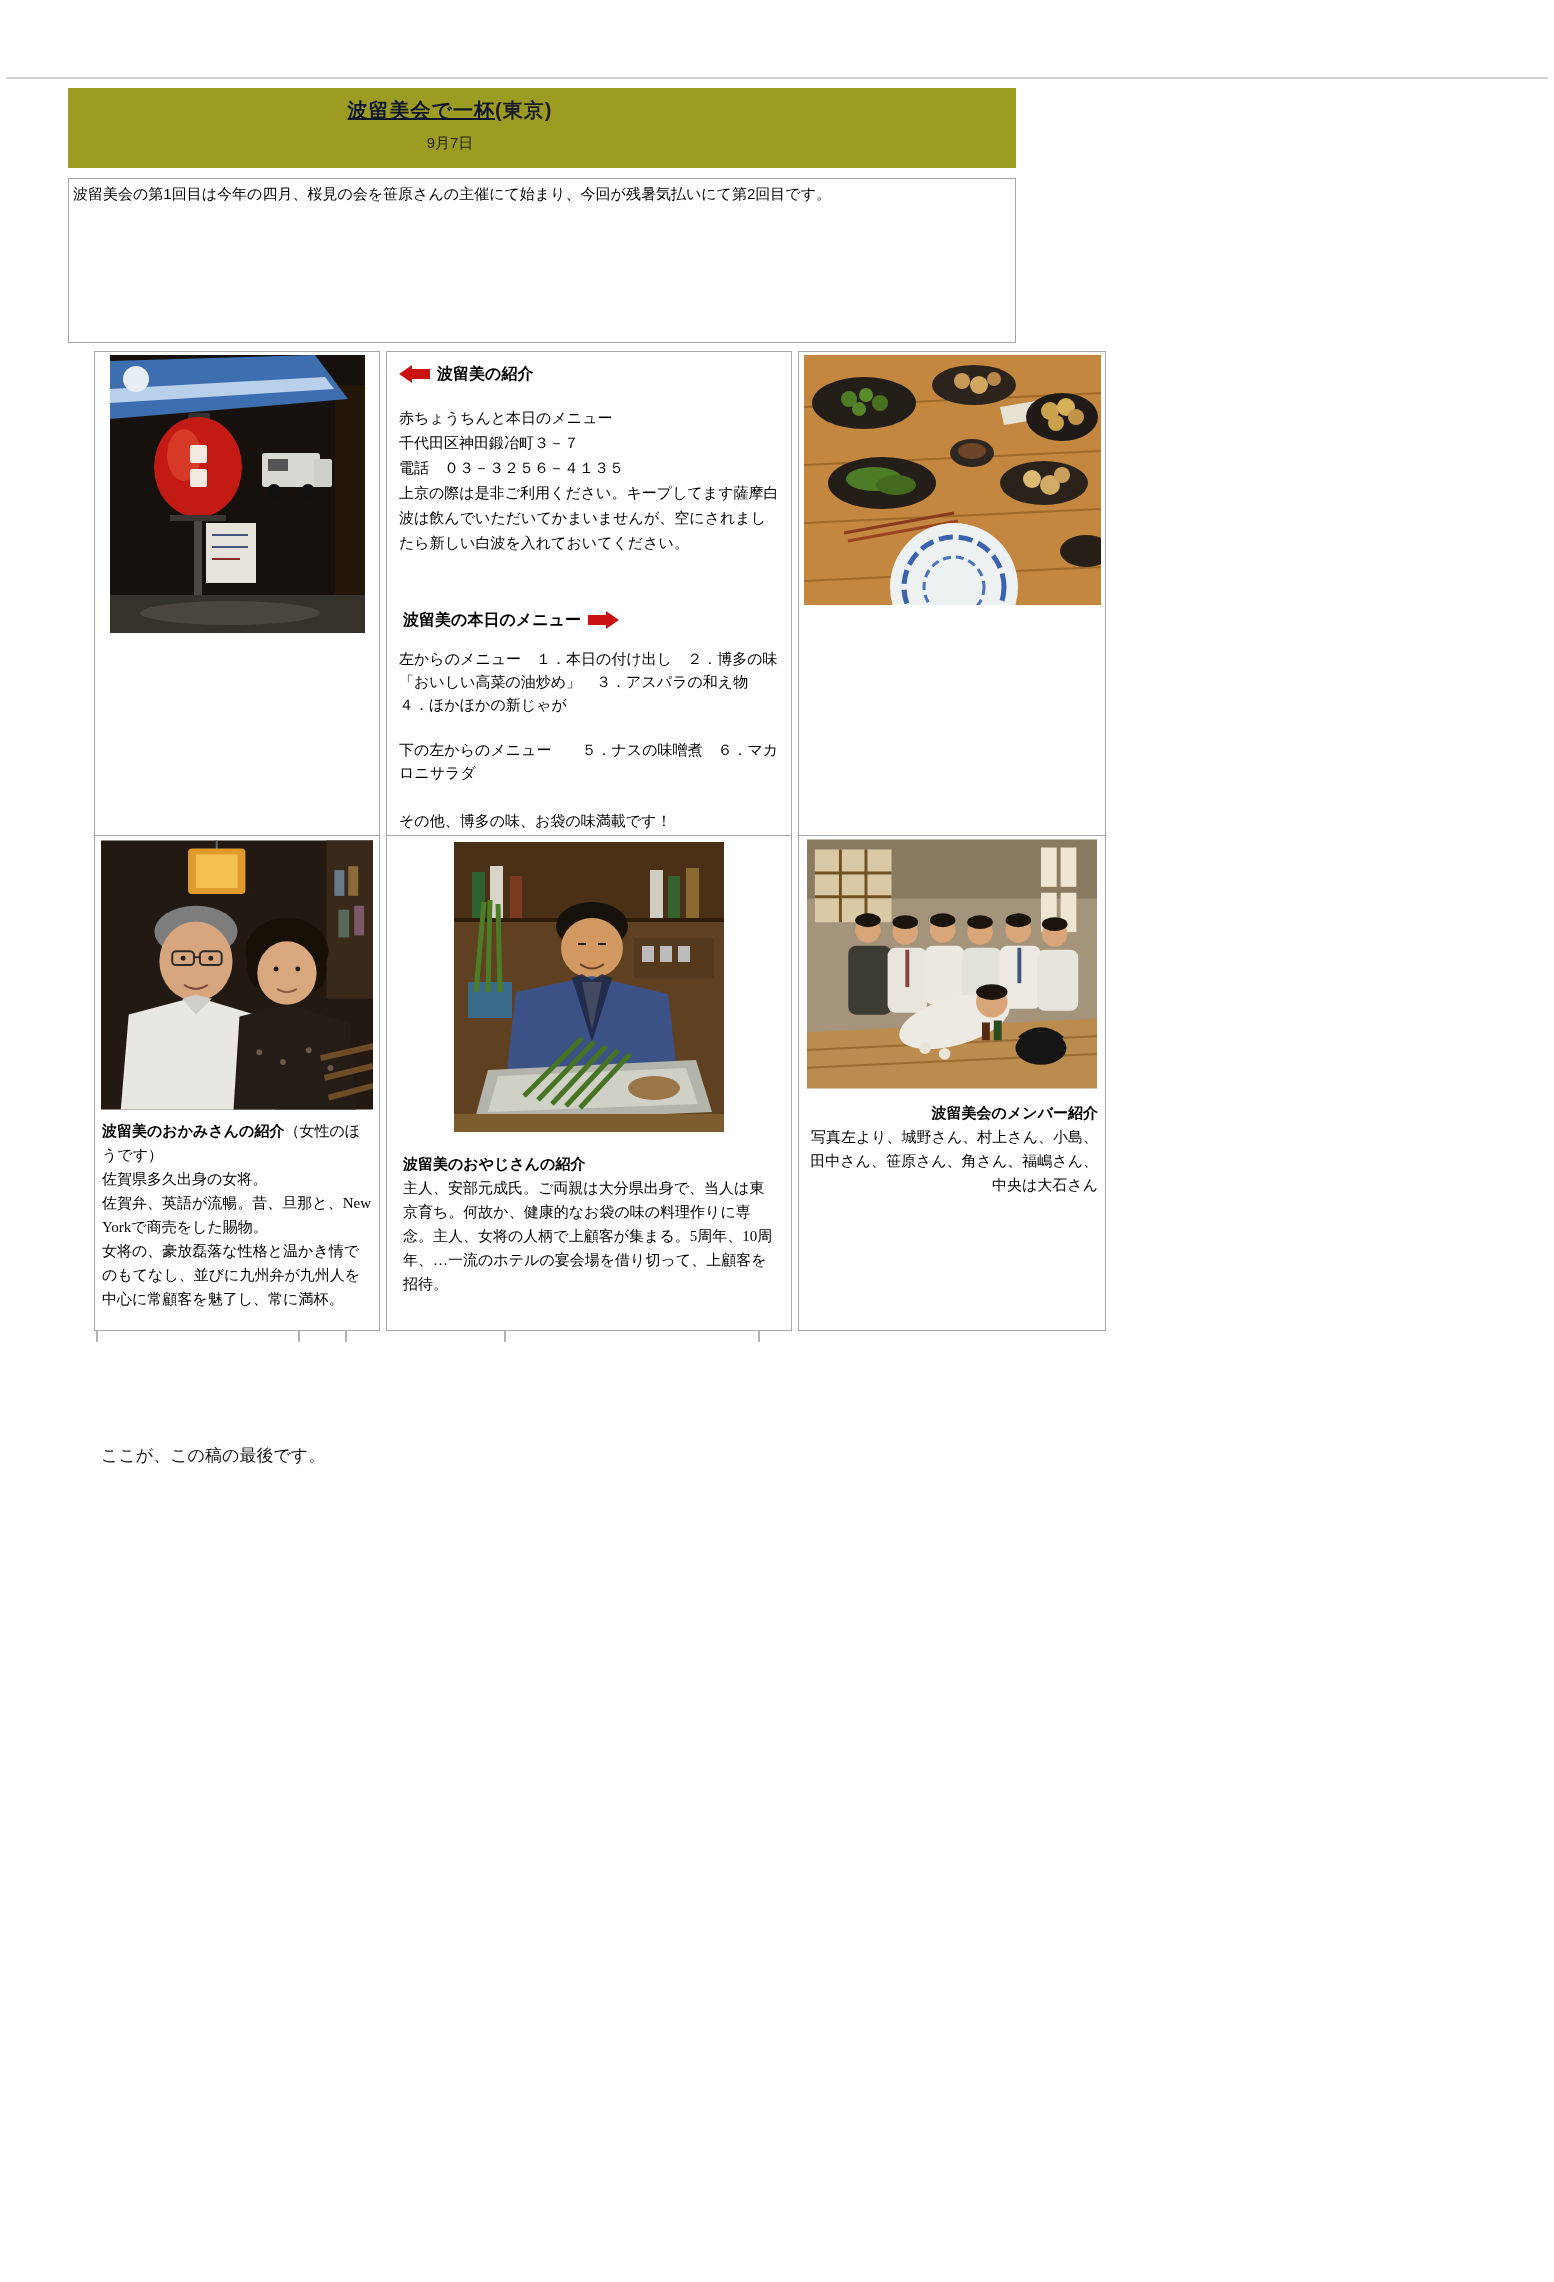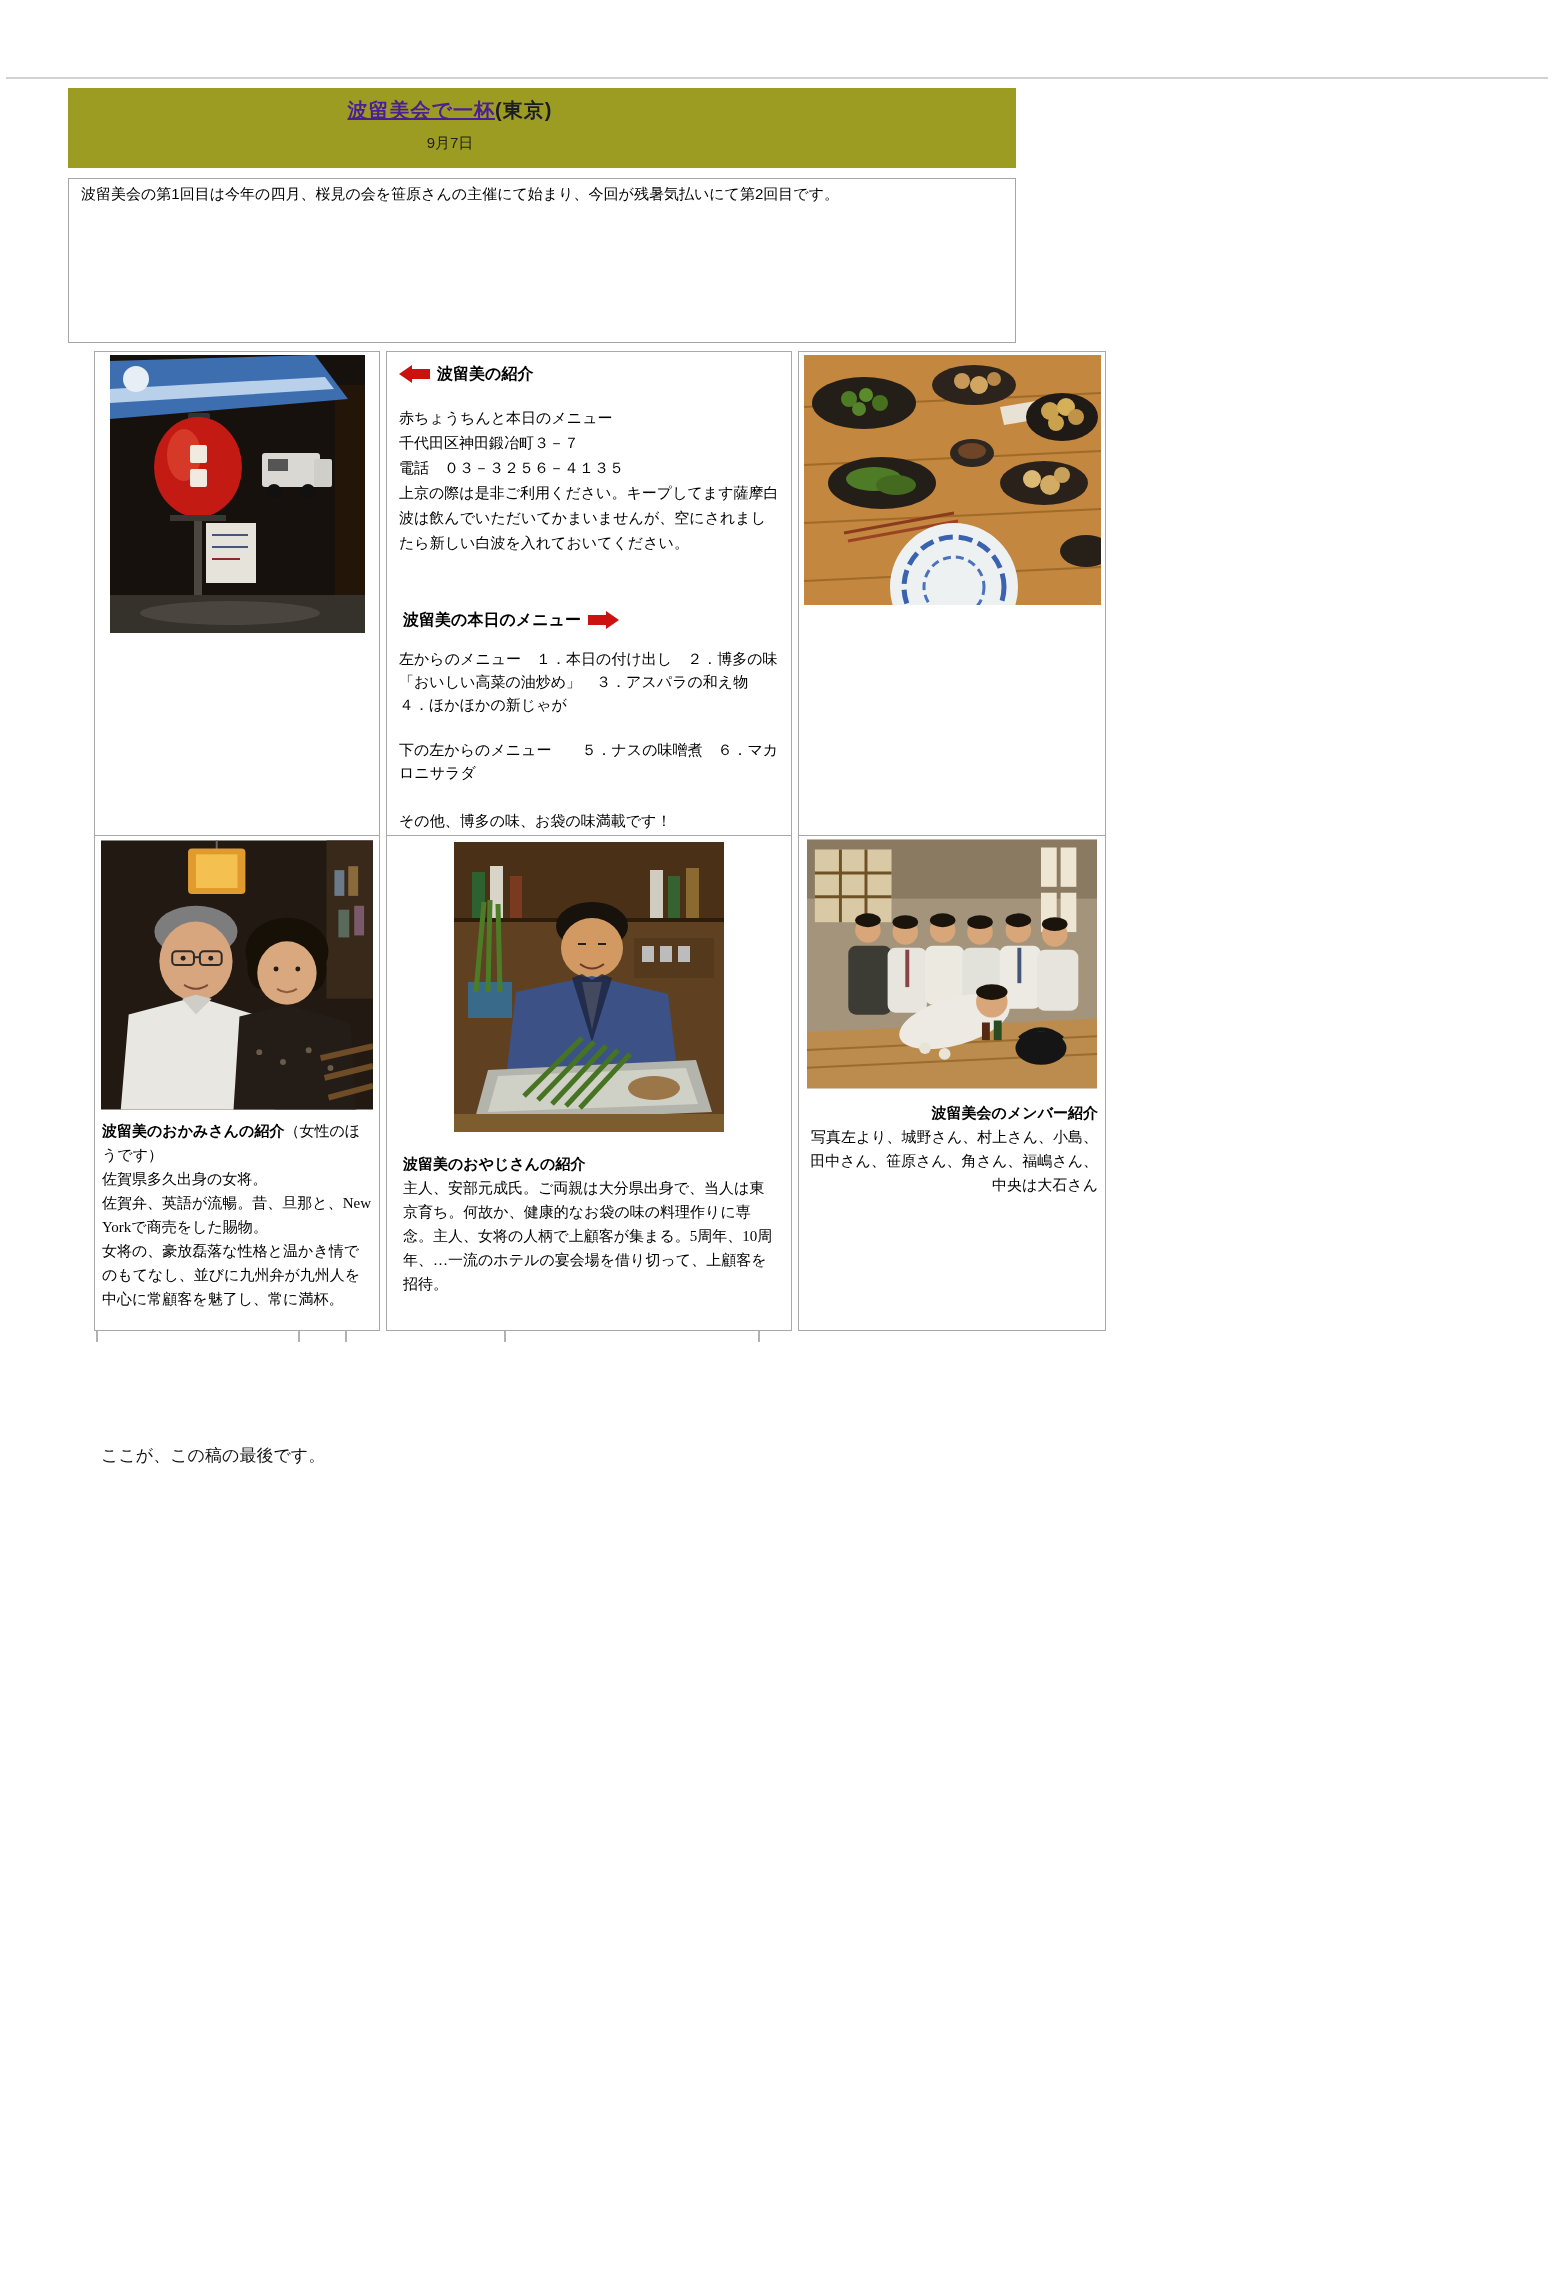--- a/index.html
+++ b/index.html
@@ -6,28 +6,28 @@
   body{
     width:1554px;height:2282px;position:relative;
     font-family:"Liberation Sans","DejaVu Sans",sans-serif;
     color:#000;
   }
   .topline{position:absolute;left:6px;top:77px;width:1542px;height:2px;background:#d2d2d2;}
   
   .header{position:absolute;left:68px;top:88px;width:948px;height:80px;background:#9c9c22;}
   .header-inner{width:764px;text-align:center;padding-top:9px;}
   .title-line{font-size:20px;font-weight:bold;letter-spacing:1px;}
-  .title-link{color:#4c1d95;text-decoration:underline;cursor:pointer;}
+  .title-link{color:#0f172a;text-decoration:underline;cursor:pointer;}
   .title-suffix{color:#1c1c28;}
   .date-line{margin-top:10px;font-size:15px;color:#222218;}
   
   .intro-box{
     position:absolute;left:68px;top:178px;width:948px;height:165px;
     box-sizing:border-box;border:1px solid #a6a6a6;background:#fff;
-    padding:2px 12px;font-size:15px;line-height:20px;overflow:hidden;
+    padding:2px 4px;font-size:15px;line-height:20px;overflow:hidden;
   }
   .intro-box p{margin:0 0 20px 0;}
   .intro-box p:first-child{margin-top:3px;}
   
   table.photo-table{position:absolute;left:88px;border-collapse:separate;border-spacing:6px;font-family:Liberation Serif, serif;}
   .table-a{top:345px;}
   .table-b{top:829px;}
   table.photo-table td{
     border:1px solid #a8a8a8;background:#fff;vertical-align:top;
     font-size:15px;line-height:24px;

